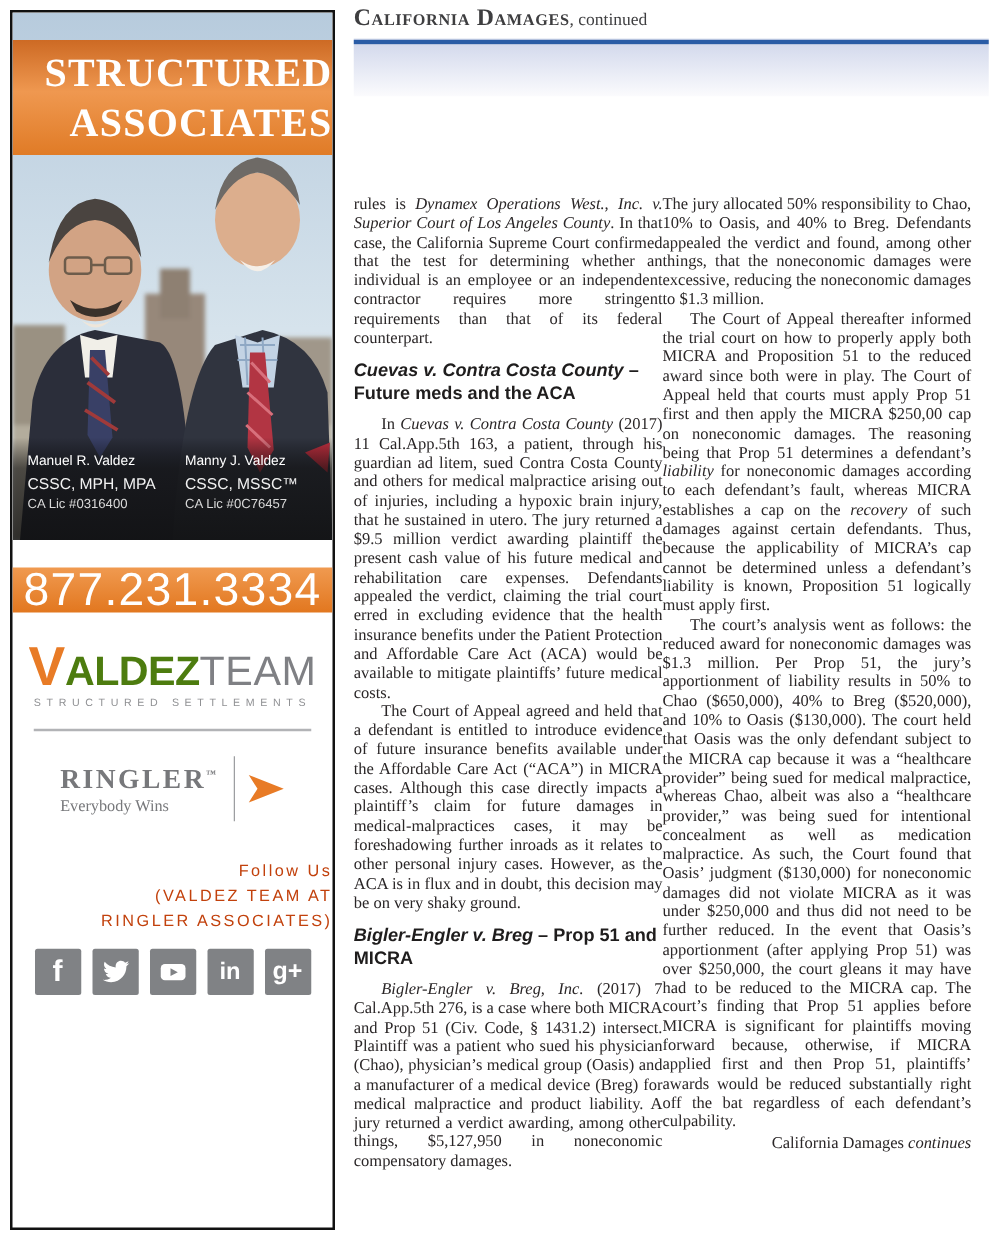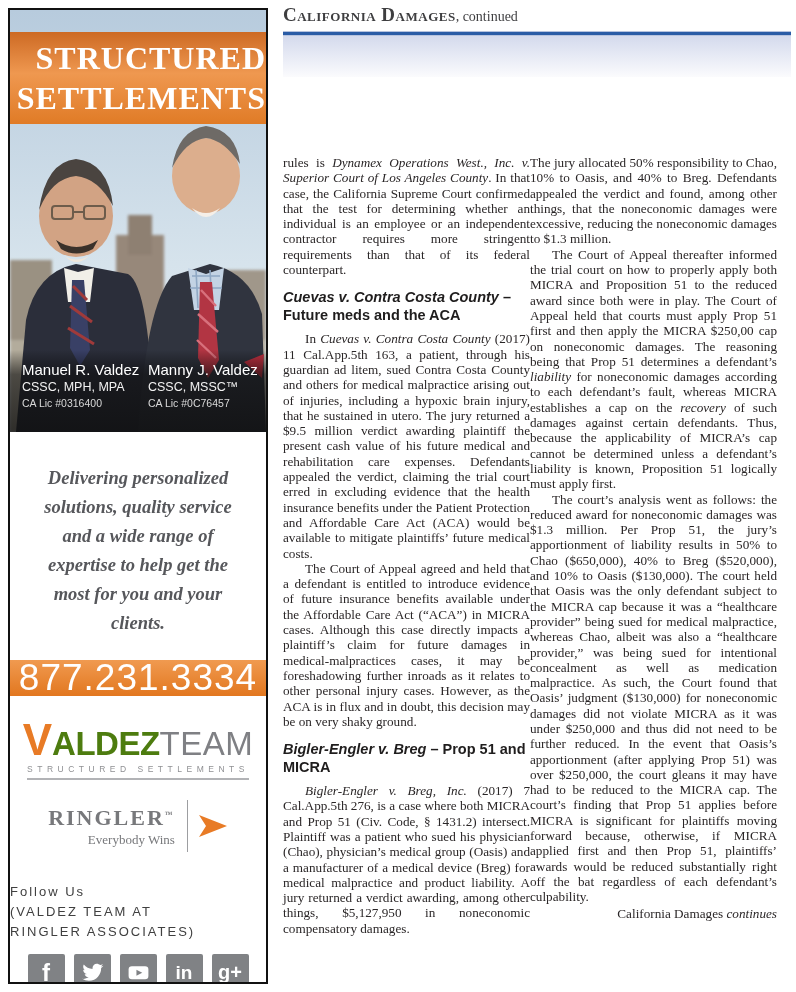--- a/index.html
+++ b/index.html
@@ -22,21 +22,21 @@
     display:flex; flex-direction:column; align-items:flex-end; justify-content:center;
     color:#fff; font-family:"Liberation Serif", serif; font-weight:700;
     font-size:32px; line-height:40px; letter-spacing:1px; text-align:center;
   }
   .captions {
     position:absolute; left:0; right:0; bottom:0; height:80px;
     display:flex; padding:8px 0 0 12px; gap:8px;
     font-family:"Liberation Sans", sans-serif; color:#fff;
   }
   .cap { width:122px; }
-  .cap .nm { font-size:15px; line-height:19px; font-weight:400; }
+  .cap .nm { font-size:11px; line-height:19px; font-weight:400; }
   .cap .cr { font-size:12.5px; line-height:17px; color:#f2f2f2; }
   .cap .lc { font-size:10.5px; line-height:14px; color:#d9d9d9; }
 
   .tagline {
     padding:32px 18px 0 18px; text-align:center;
     font-family:"Liberation Serif", serif; font-style:italic; font-weight:700;
     font-size:18.5px; line-height:29px; color:#56575b;
   }
   .phonebar {
     margin-top:22px; height:36px;
@@ -46,31 +46,31 @@
     font-size:37px; font-weight:400; letter-spacing:1px;
   }
   .logo-valdez { margin-top:26px; text-align:center; font-family:"Liberation Sans", sans-serif; }
   .lv-line { display:flex; align-items:baseline; justify-content:center; }
   .lv-v { color:#e87b26; font-weight:800; font-size:44px; line-height:36px; }
   .lv-aldez { color:#4d7c0f; font-weight:800; font-size:33px; letter-spacing:-0.5px; }
   .lv-team { color:#7f8084; font-weight:400; font-size:33px; letter-spacing:0.5px; }
   .lv-sub {
     margin:0 auto; width:fit-content; margin-top:1px;
     color:#8f9093; font-size:8.5px; letter-spacing:4.5px; font-weight:400;
-    border-bottom:2px solid #b2b3b6; padding-bottom:4px;
+    border-bottom:2px solid #b2b3b6; padding-bottom:16px;
   }
   .logo-ringler { margin-top:20px; display:flex; align-items:center; justify-content:center; }
-  .lr-left { text-align:right; }
+  .lr-left { text-align:left; }
   .lr-name { font-family:"Liberation Serif", serif; color:#77787b; font-weight:600; font-size:22px; letter-spacing:2px; }
   .lr-tm { font-size:8px; vertical-align:super; }
   .lr-slogan { font-family:"Liberation Serif", serif; color:#77787b; font-size:13px; margin-top:1px; }
   .lr-div { width:1px; height:52px; background:#9d9ea1; margin:0 10px 0 12px; }
 
   .follow {
-    margin-top:30px; text-align:left; color:#404040;
+    margin-top:30px; text-align:right; color:#c2410c;
     font-family:"Liberation Sans", sans-serif; font-size:13px;
     letter-spacing:2px; line-height:20px; font-weight:400;
   }
   .socials { margin-top:12px; display:flex; justify-content:center; gap:9px; }
   .sq {
     width:37px; height:37px; background:#808285; border-radius:2px;
     display:flex; align-items:center; justify-content:center;
     color:#fff; font-family:"Liberation Sans", sans-serif; font-weight:700;
   }
   .sq svg { display:block; }
@@ -156,38 +156,37 @@
           <path d="M234 352 L254 344 L252 368 Z" fill="#c03040"></path>
           <ellipse cx="196" cy="166" rx="34" ry="38" fill="#dcae8d"></ellipse>
           <path d="M162 158 Q168 120 196 116 Q226 120 230 154 Q214 130 196 128 Q176 130 162 158 Z" fill="#6e6a66"></path>
           <path d="M182 198 Q196 208 210 198 Q196 216 182 198 Z" fill="#f5efe8"></path>
         </g>
         <rect x="0" y="340" width="256" height="82" fill="url(#capGrad)"></rect>
       </svg>
 
       <div class="banner">
         <div>STRUCTURED</div>
-        <div>SETTLEMENTS</div>
+        <div>ASSOCIATES</div>
       </div>
 
       <div class="captions">
         <div class="cap">
           <div class="nm">Manuel R. Valdez</div>
           <div class="cr">CSSC, MPH, MPA</div>
           <div class="lc">CA Lic #0316400</div>
         </div>
         <div class="cap">
           <div class="nm">Manny J. Valdez</div>
           <div class="cr">CSSC, MSSC™</div>
           <div class="lc">CA Lic #0C76457</div>
         </div>
       </div>
     </div>
 
-    <div class="tagline">Delivering personalized solutions, quality service and a wide range of expertise to help get the most for you and your clients.</div>
 
     <div class="phonebar">
       <span>877.231.3334</span>
     </div>
 
     <div class="logo-valdez">
       <div class="lv-line">
         <span class="lv-v">V</span>
           <span class="lv-aldez">ALDEZ</span>
           <span class="lv-team">TEAM</span>

